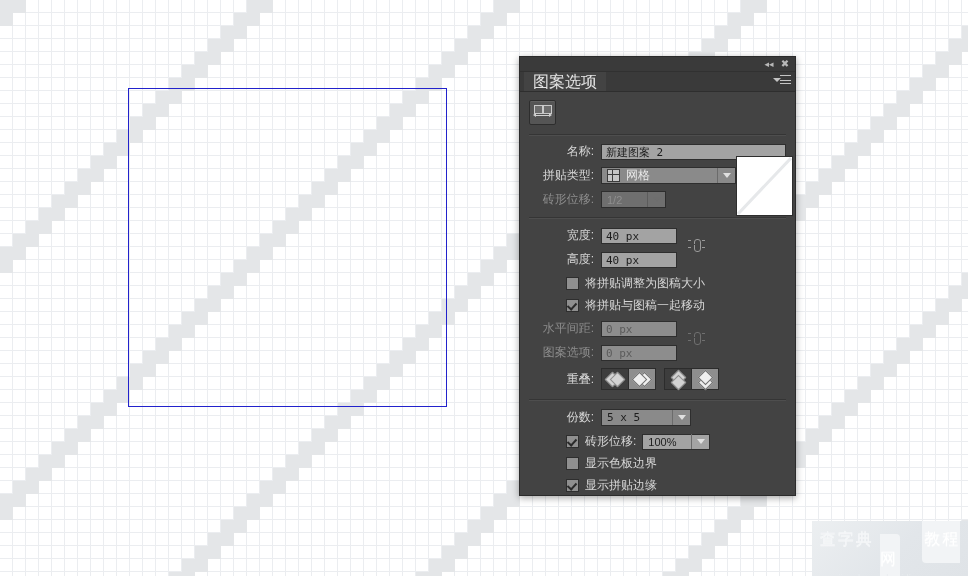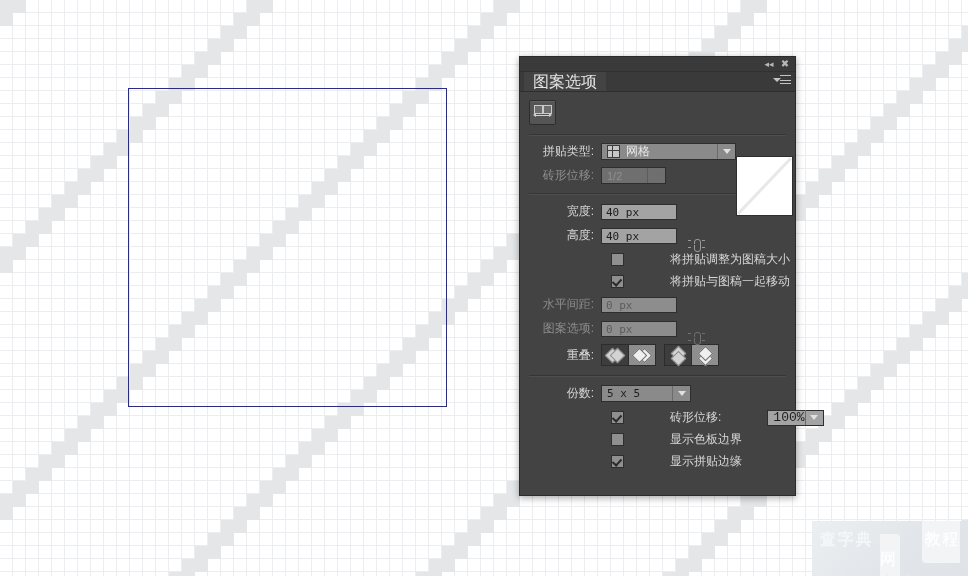--- a/index.html
+++ b/index.html
@@ -170,21 +170,21 @@
     position:relative;flex:none;
   }
   #grid-icon:before,#grid-icon:after{content:"";position:absolute;background:#3c3c3c;}
   #grid-icon:before{left:0;right:0;top:4px;height:1px;}
   #grid-icon:after{top:0;bottom:0;left:4px;width:1px;}
 
   #brick-select{width:65px;background:#6f6f6f;color:#8f8f8f;}
   #brick-select .sel-div{background:#5c5c5c;}
   #copies-select{width:90px;}
   #dim-select{width:68px;height:16px;}
-  #dim-select .sel-txt{font-family:Liberation Mono, monospace;color:#1d1d1d;font-size:13px;}
+  #dim-select .sel-txt{font-family:Liberation Sans, sans-serif;color:#1d1d1d;font-size:11px;}
   #dim-select{background:#a3a3a3;}
 
   
   #thumb{
     position:absolute;left:736px;top:156px;width:55px;height:58px;
     background:#ffffff;border:1px solid #2e2e2e;overflow:hidden;
   }
   #thumb-diag{position:absolute;left:0;top:0;}
 
   
@@ -196,21 +196,21 @@
   .li-body{
     position:absolute;left:6px;top:3px;width:5px;height:11px;
     border:1px solid #9a9a9a;border-radius:3px;
   }
   .li-body:after{
     content:"";position:absolute;left:-1px;top:4px;width:5px;height:1px;background:#434343;
   }
   .li-tick{position:absolute;width:3px;height:1px;background:#9a9a9a;}
 
   
-  .cbrow{display:flex;align-items:center;padding-left:91px;margin-bottom:5px;gap:40px;}
+  .cbrow{display:flex;align-items:center;padding-left:46px;margin-bottom:5px;}
   .cb{
     width:11px;height:11px;background:#8f8f8f;border:1px solid #2e2e2e;
     margin-right:6px;flex:none;position:relative;cursor:pointer;
   }
   .cb.checked:after{
     content:"";position:absolute;left:2px;top:1px;width:4px;height:7px;
     border:solid #2a2a2a;border-width:0 2px 2px 0;transform:rotate(42deg);
   }
   .cbtxt{font-size:12px;color:#d6d6d6;white-space:nowrap;}
 
@@ -671,20 +671,24 @@
     <div id="tool-row">
       <div id="tile-edit-btn">
         <div class="te-sq" id="te-sq1"></div>
         <div class="te-sq" id="te-sq2"></div>
         <div id="te-arrow"></div>
       </div>
     </div>
 
     <div class="sep"></div>
 
+    <div class="row">
+      <div class="lbl">名称:</div>
+      <div class="field" id="name-field">新建图案 2</div>
+    </div>
 
     <div class="row">
       <div class="lbl">拼贴类型:</div>
       <div class="select" id="tiletype-select">
         <div class="sel-txt">
           <span id="grid-icon"></span>
           <span>网格</span>
         </div>
         <div class="sel-div"></div>
         <div class="sel-arrow-box">

